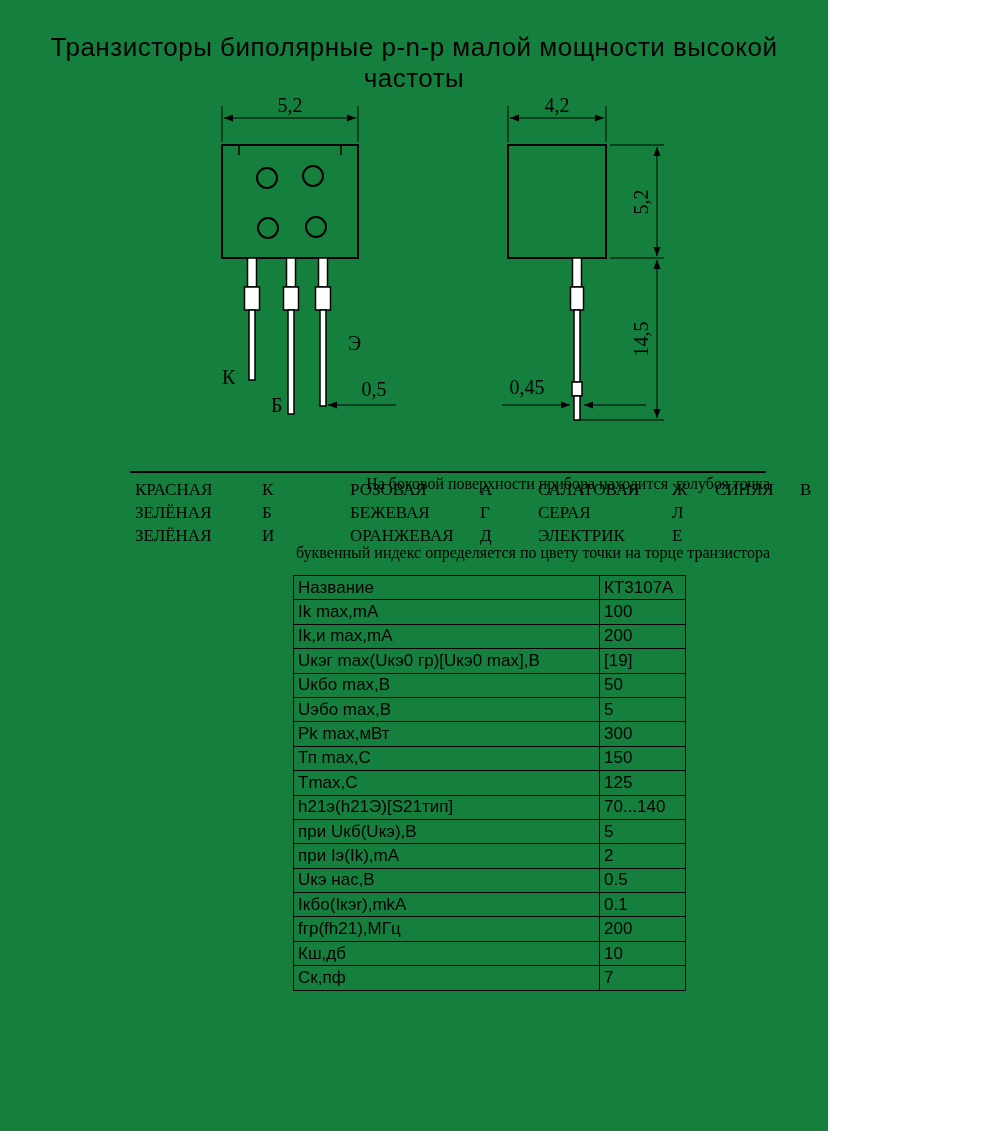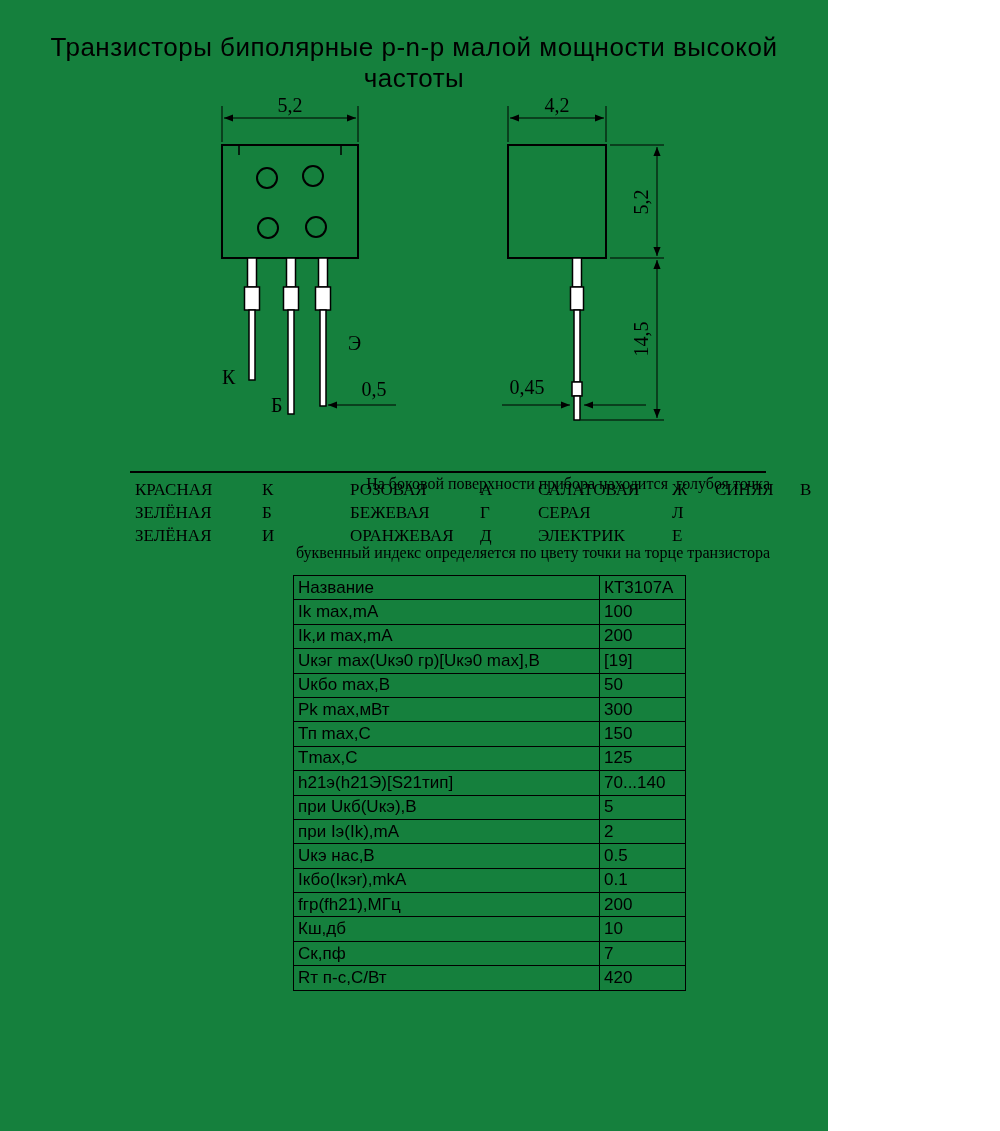--- a/index.html
+++ b/index.html
@@ -187,20 +187,24 @@
         </tr>
       <tr>
           <td class="p-name">Uкэг max(Uкэ0 гр)[Uкэ0 max],В</td>
           <td class="p-value">[19]</td>
         </tr>
       <tr>
           <td class="p-name">Uкбо max,В</td>
           <td class="p-value">50</td>
         </tr>
       <tr>
+          <td class="p-name">Uэбо max,В</td>
+          <td class="p-value">5</td>
+        </tr>
+      <tr>
           <td class="p-name">Pk max,мВт</td>
           <td class="p-value">300</td>
         </tr>
       <tr>
           <td class="p-name">Тп max,С</td>
           <td class="p-value">150</td>
         </tr>
       <tr>
           <td class="p-name">Tmax,С</td>
           <td class="p-value">125</td>
@@ -230,20 +234,16 @@
           <td class="p-value">200</td>
         </tr>
       <tr>
           <td class="p-name">Кш,дб</td>
           <td class="p-value">10</td>
         </tr>
       <tr>
           <td class="p-name">Ск,пф</td>
           <td class="p-value">7</td>
         </tr>
-      <tr>
-          <td class="p-name">Rт п-с,С/Вт</td>
-          <td class="p-value">420</td>
-        </tr>
     </tbody>
   </table>
 
 </div>
 
 </body></html>

